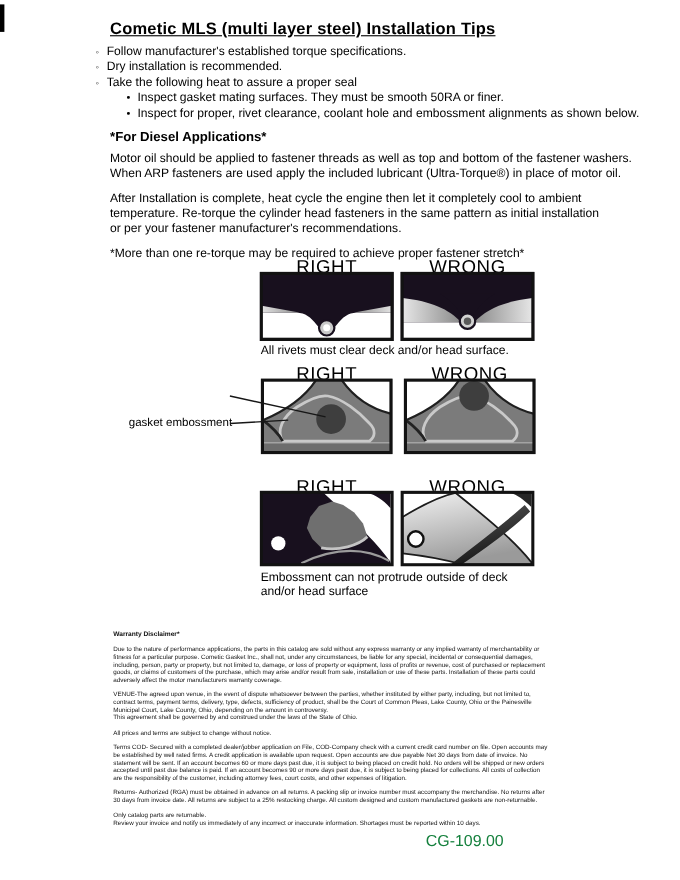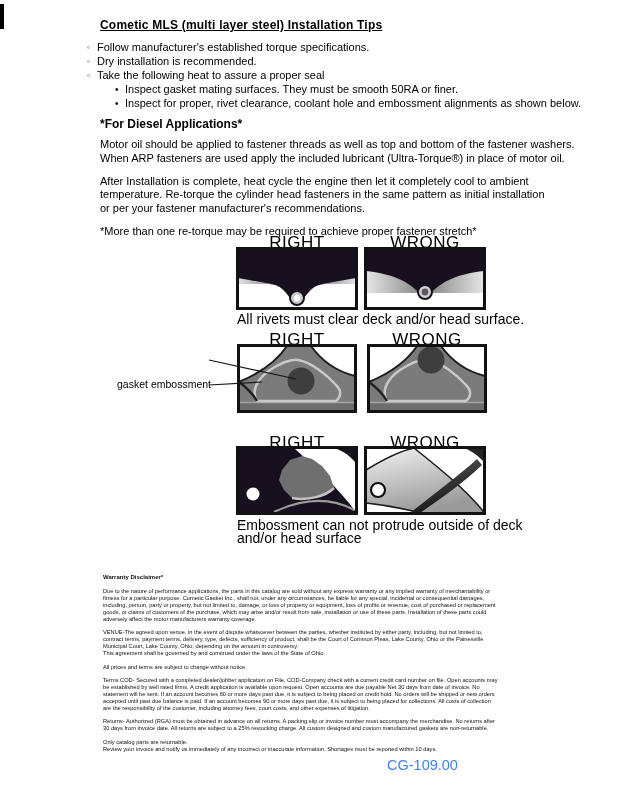--- a/index.html
+++ b/index.html
@@ -1,47 +1,47 @@
 <!DOCTYPE html>
 <html style="--diagram-dark: #18101e; --gasket-gray: #7b7b7b; --embossment-line: #c9c9c9;"><head>
 <meta charset="utf-8">
 <style>
   html,body { margin:0; padding:0; background:#fff; }
   .page { position:relative; width:618px; height:800px; background:#ffffff;
           font-family:"Liberation Sans", sans-serif; color:#000; overflow:hidden; }
 
   .scan-mark { position:absolute; left:0; top:4px; width:4px; height:25px; background:#000; }
 
-  .title { position:absolute; left:100px; top:18px; font-size:12px; font-weight:bold;
+  .title { position:absolute; left:100px; top:18px; font-size:15px; font-weight:bold;
            text-decoration:underline; letter-spacing:0.2px; }
 
   .bullets { position:absolute; left:87px; top:41px; font-size:11px; width:520px; }
   .bullet-line { display:flex; line-height:13.9px; }
   .bullet-line .marker { width:10px; flex:0 0 10px; font-size:8px; line-height:13.9px; }
   .bullet-line.sub { margin-left:28px; }
   .bullet-line.sub .marker { font-size:10px; }
 
   .diesel { position:absolute; left:100px; top:117px; width:520px; font-size:11px; }
   .diesel-heading { font-weight:bold; font-size:12px; margin:0 0 7px 0; }
   .diesel p { margin:0 0 9px 0; line-height:13.8px; white-space:pre-line; }
 
   .figures { position:absolute; left:0; top:233px; width:618px; height:316px; }
   .fig-label { position:absolute; font-size:17px; letter-spacing:0.5px; text-align:center; }
   .fig-box { position:absolute; }
   .fig-box svg { display:block; }
-  .fig-caption { position:absolute; font-size:14px; line-height:13px; white-space:pre-line; }
+  .fig-caption { position:absolute; font-size:11px; line-height:13px; white-space:pre-line; }
   .annot { position:absolute; font-size:10.5px; line-height:11.6px; text-align:right; white-space:pre-line; }
   .leader-lines { position:absolute; left:0; top:0; pointer-events:none; }
 
   .warranty { position:absolute; left:103px; top:574px; width:445px; font-size:5.7px;
               line-height:6.95px; color:#101010; }
   .warranty-title { font-weight:bold; font-size:6px; margin:0 0 7px 0; }
   .warranty p { margin:0 0 6.5px 0; white-space:pre-line; }
 
-  .page-number { position:absolute; left:387px; top:757px; font-size:14.5px; color:#3b82f6; }
+  .page-number { position:absolute; left:387px; top:757px; font-size:14.5px; color:#15803d; }
 
   
   .dk { fill:var(--diagram-dark,#18101e); }
   .gasket-bg { fill:var(--gasket-gray,#7b7b7b); }
   .emboss { stroke:var(--embossment-line,#c9c9c9); fill:none; }
   .boxborder { fill:none; stroke:#121212; stroke-width:3; }
 </style>
 </head>
 <body>
 

